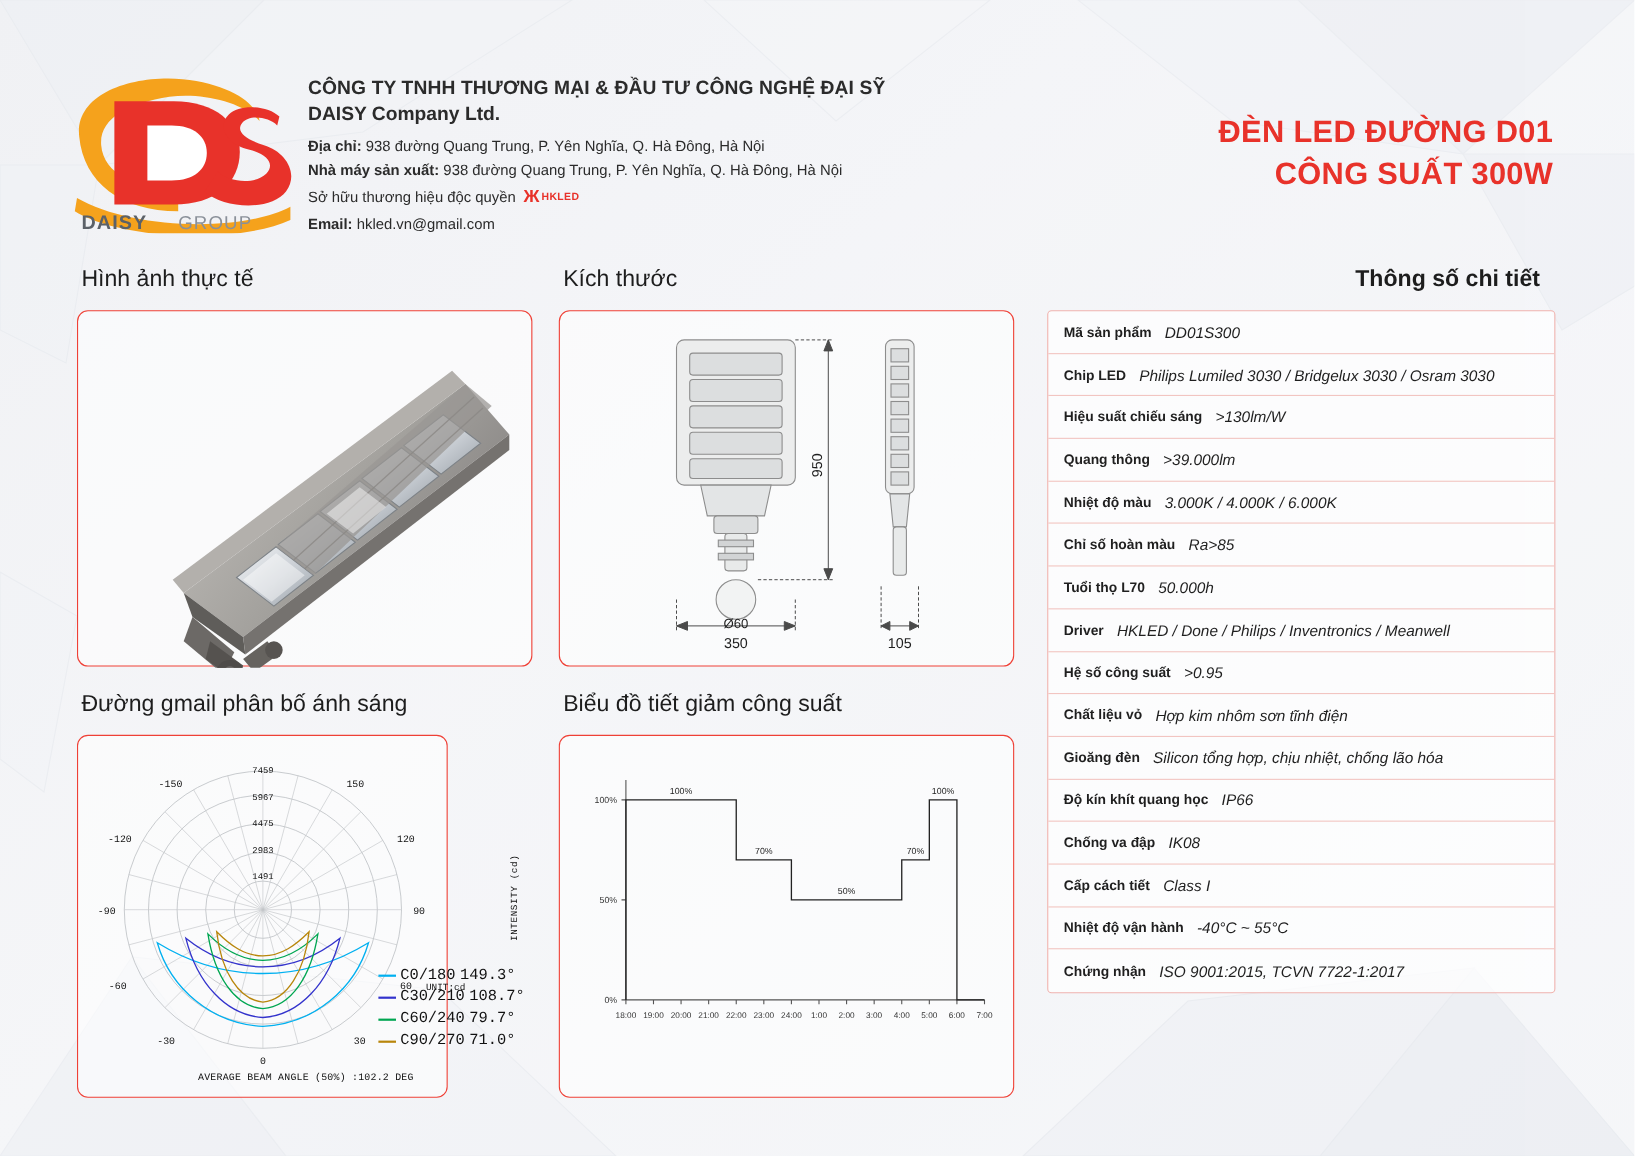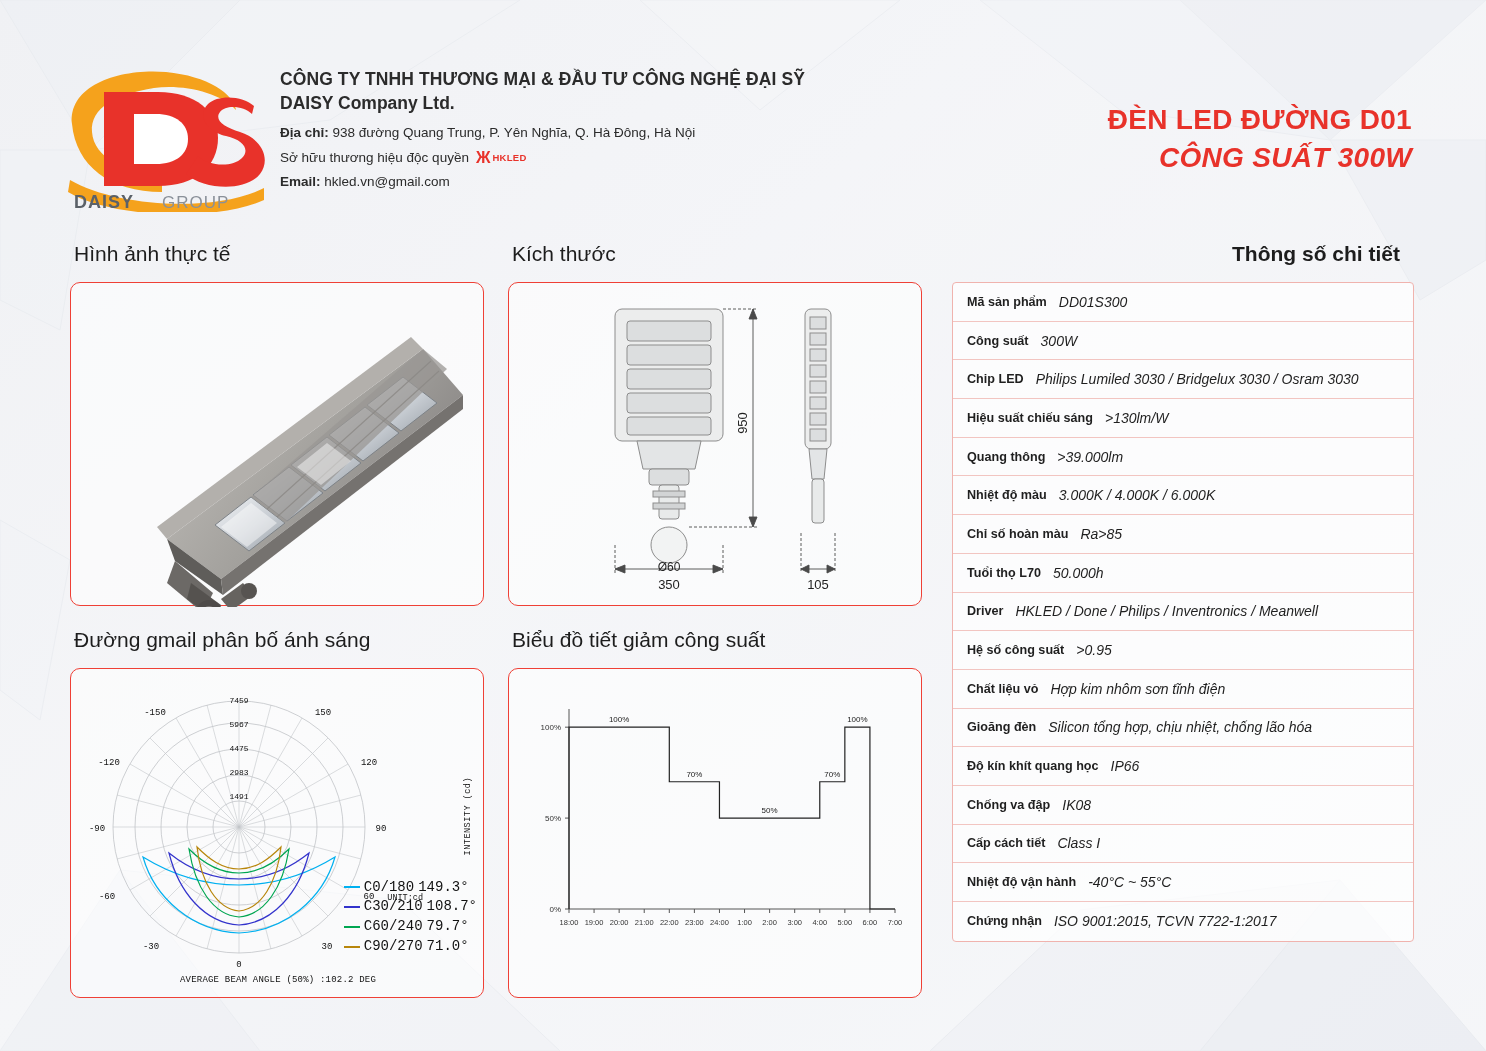--- a/index.html
+++ b/index.html
@@ -53,21 +53,21 @@
   }
   .hkled-txt { font-size: 9.5px; font-weight: bold; color: #e8322a; letter-spacing: 0.3px; }
 
   .title-block {
     position: absolute; right: 74px; top: 104px; text-align: right;
   }
   .title-line1 {
     font-size: 28px; font-weight: bold; color: #e8322a; letter-spacing: 0.3px;
   }
   .title-line2 {
-    font-size: 28px; font-weight: bold; color: #e8322a; letter-spacing: 0.3px; margin-top: 6px; font-style: italic;
+    font-size: 28px; font-weight: bold; color: #e8322a; letter-spacing: 0.3px; margin-top: 6px;
   }
 
   
   .sec-heading {
     position: absolute;
     font-size: 21px; font-weight: normal; color: #1d1d1d;
   }
   .spec-heading {
     position: absolute; right: 86px; top: 242px;
     font-size: 21px; font-weight: bold; color: #1d1d1d;
@@ -75,21 +75,21 @@
 
   
   .panel {
     position: absolute;
     border: 1.6px solid #ef4036;
     border-radius: 10px;
     background: rgba(255,255,255,0.55);
   }
   #panel-photo   { left: 70px;  top: 282px; width: 414px; height: 324px; }
   #panel-dim     { left: 508px; top: 282px; width: 414px; height: 324px; }
-  #panel-curve   { left: 70px;  top: 668px; width: 414px; height: 330px; }
+  #panel-curve   { left: 70px;  top: 668px; width: 337px; height: 330px; }
   #panel-dim-power { left: 508px; top: 668px; width: 414px; height: 330px; }
 
   
   .spec-table {
     position: absolute; left: 952px; top: 282px; width: 462px;
     background: rgba(255,255,255,0.72);
     border: 1.3px solid #f0b3ae;
     border-radius: 4px;
   }
   .spec-row {
@@ -178,20 +178,24 @@
         <text x="16" y="146" font-family="Liberation Sans, sans-serif" font-size="18" font-weight="bold" fill="#5b6168" letter-spacing="1">DAISY</text>
         <text x="104" y="146" font-family="Liberation Sans, sans-serif" font-size="17" fill="#8a9099" letter-spacing="1">GROUP</text>
       </svg>
     </div>
 
     <div class="company-block">
       <div class="company-name-vn">CÔNG TY TNHH THƯƠNG MẠI &amp; ĐẦU TƯ CÔNG NGHỆ ĐẠI SỸ</div>
       <div class="company-name-en">DAISY Company Ltd.</div>
       <div class="company-line">
         <b>Địa chỉ:</b>
+        <span>938 đường Quang Trung, P. Yên Nghĩa, Q. Hà Đông, Hà Nội</span>
+      </div>
+      <div class="company-line">
+        <b>Nhà máy sản xuất:</b>
         <span>938 đường Quang Trung, P. Yên Nghĩa, Q. Hà Đông, Hà Nội</span>
       </div>
       <div class="company-line brand-row">
         <span>Sở hữu thương hiệu độc quyền</span>
         <span class="hkled-mark">
           <span class="hkled-hk">Ж</span>
           <span class="hkled-txt">HKLED</span>
         </span>
       </div>
       <div class="company-line">
@@ -489,24 +493,20 @@
         </g>
     </svg>
   </div>
 
   <div class="spec-table" id="spec-table">
       <div class="spec-row">
         <div class="spec-label">Mã sản phẩm</div>
         <div class="spec-value">DD01S300</div>
       </div>
       <div class="spec-row">
-        <div class="spec-label">Công suất</div>
-        <div class="spec-value">300W</div>
-      </div>
-      <div class="spec-row">
         <div class="spec-label">Chip LED</div>
         <div class="spec-value">Philips Lumiled 3030 / Bridgelux 3030 / Osram 3030</div>
       </div>
       <div class="spec-row">
         <div class="spec-label">Hiệu suất chiếu sáng</div>
         <div class="spec-value">&gt;130lm/W</div>
       </div>
       <div class="spec-row">
         <div class="spec-label">Quang thông</div>
         <div class="spec-value">&gt;39.000lm</div>

